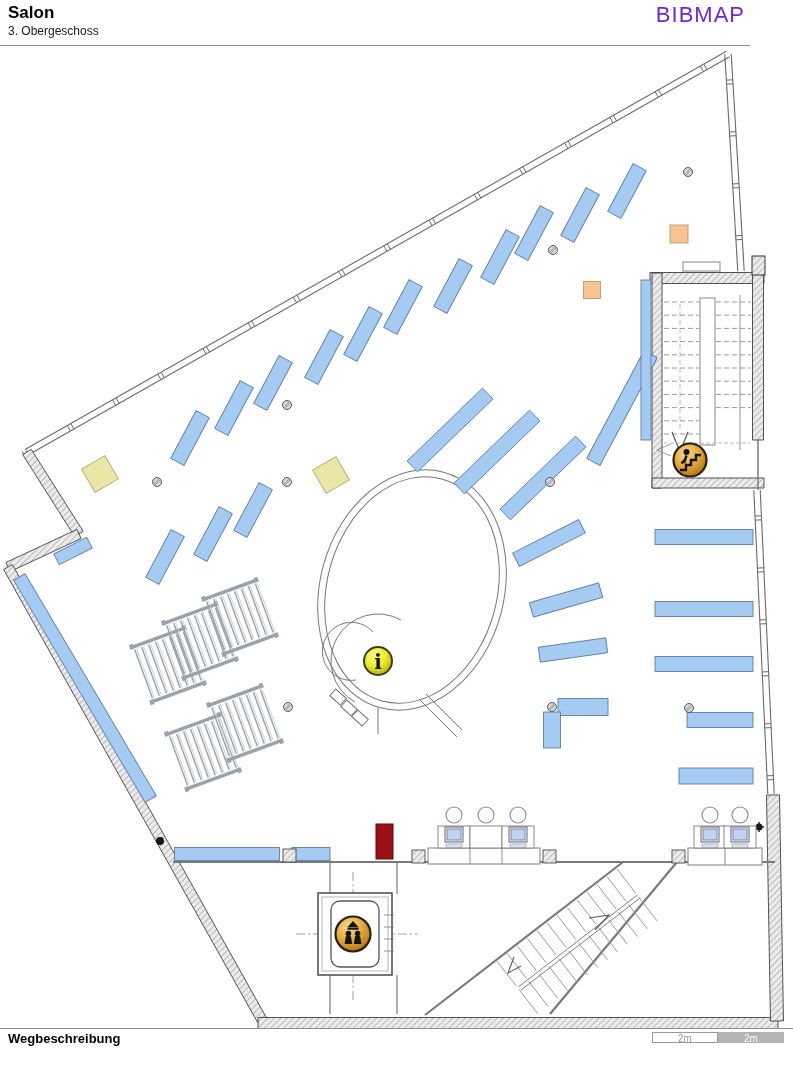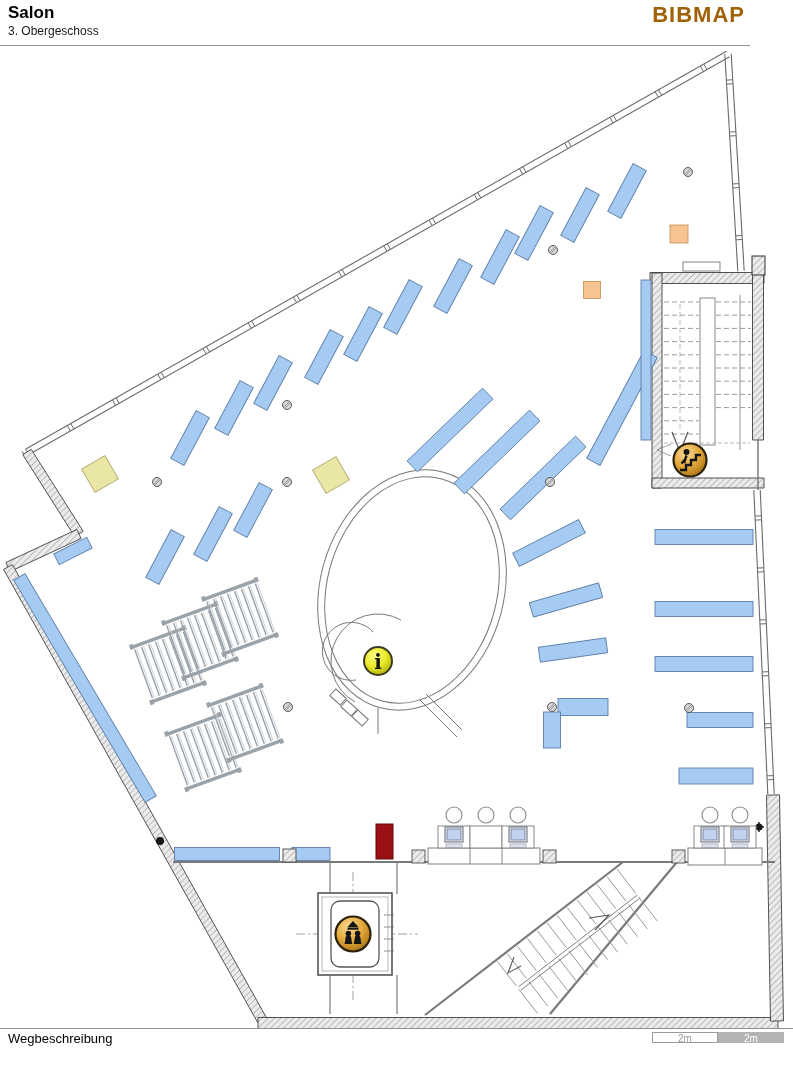--- a/index.html
+++ b/index.html
@@ -2,23 +2,23 @@
 <html><head>
 <meta charset="utf-8">
 <style>
   html,body{margin:0;padding:0;background:#fff;}
   .page{position:relative;width:793px;height:1067px;background:#fff;overflow:hidden;
         font-family:"Liberation Sans",sans-serif;}
   svg.plan{position:absolute;left:0;top:0;width:793px;height:1067px;}
   .hdr{position:absolute;left:0;top:0;width:750px;height:45px;border-bottom:1px solid #8f8f8f;background:#fff;}
   .title{position:absolute;left:8px;top:3px;font-size:17px;font-weight:bold;color:#000;}
   .subtitle{position:absolute;left:8px;top:24px;font-size:12px;color:#1a1a1a;}
-  .logo{position:absolute;right:5px;top:2px;font-size:22px;font-weight:bold;color:#a16207;letter-spacing:1px;}
+  .logo{position:absolute;right:5px;top:2px;font-size:22px;font-weight:normal;color:#6d28d9;letter-spacing:1px;}
   .ftr{position:absolute;left:0;top:1028px;width:793px;height:39px;border-top:1px solid #8f8f8f;background:#fff;}
-  .ftr-label{position:absolute;left:8px;top:2px;font-size:13px;font-weight:normal;color:#000;}
+  .ftr-label{position:absolute;left:8px;top:2px;font-size:13px;font-weight:bold;color:#000;}
   .scalebar{position:absolute;right:9px;top:3px;display:flex;}
   .seg{width:66px;height:11px;font-size:10px;line-height:11px;text-align:center;box-sizing:border-box;}
   .seg.light{background:#fff;border:1px solid #9a9a9a;color:#9a9a9a;}
   .seg.dark{background:#b3b3b3;border:1px solid #b3b3b3;color:#fff;}
 </style>
 </head>
 <body>
 
 <div class="page">
 

